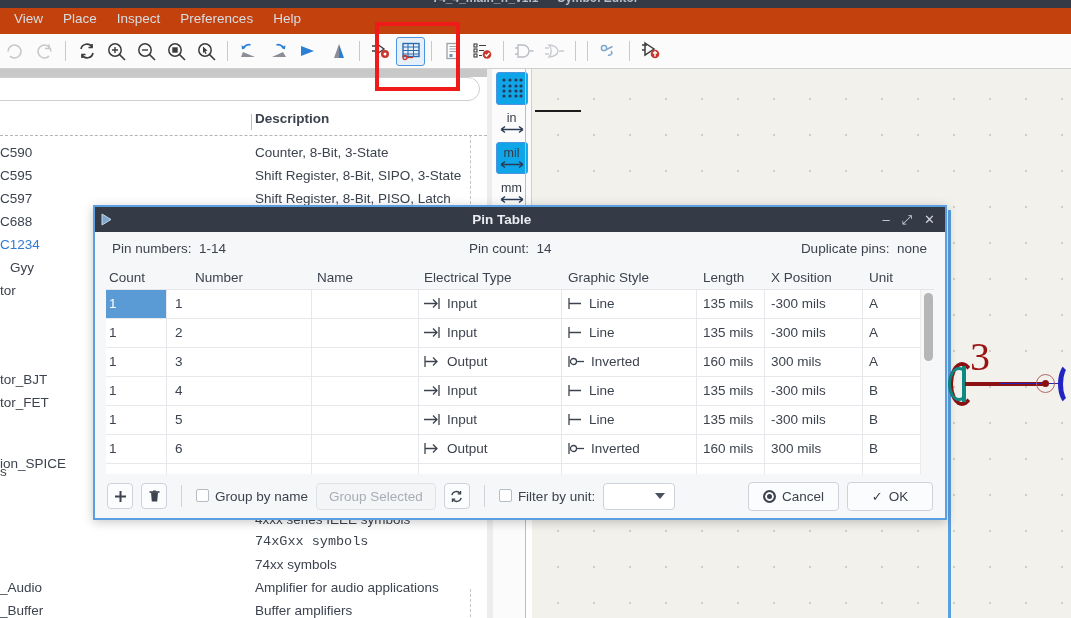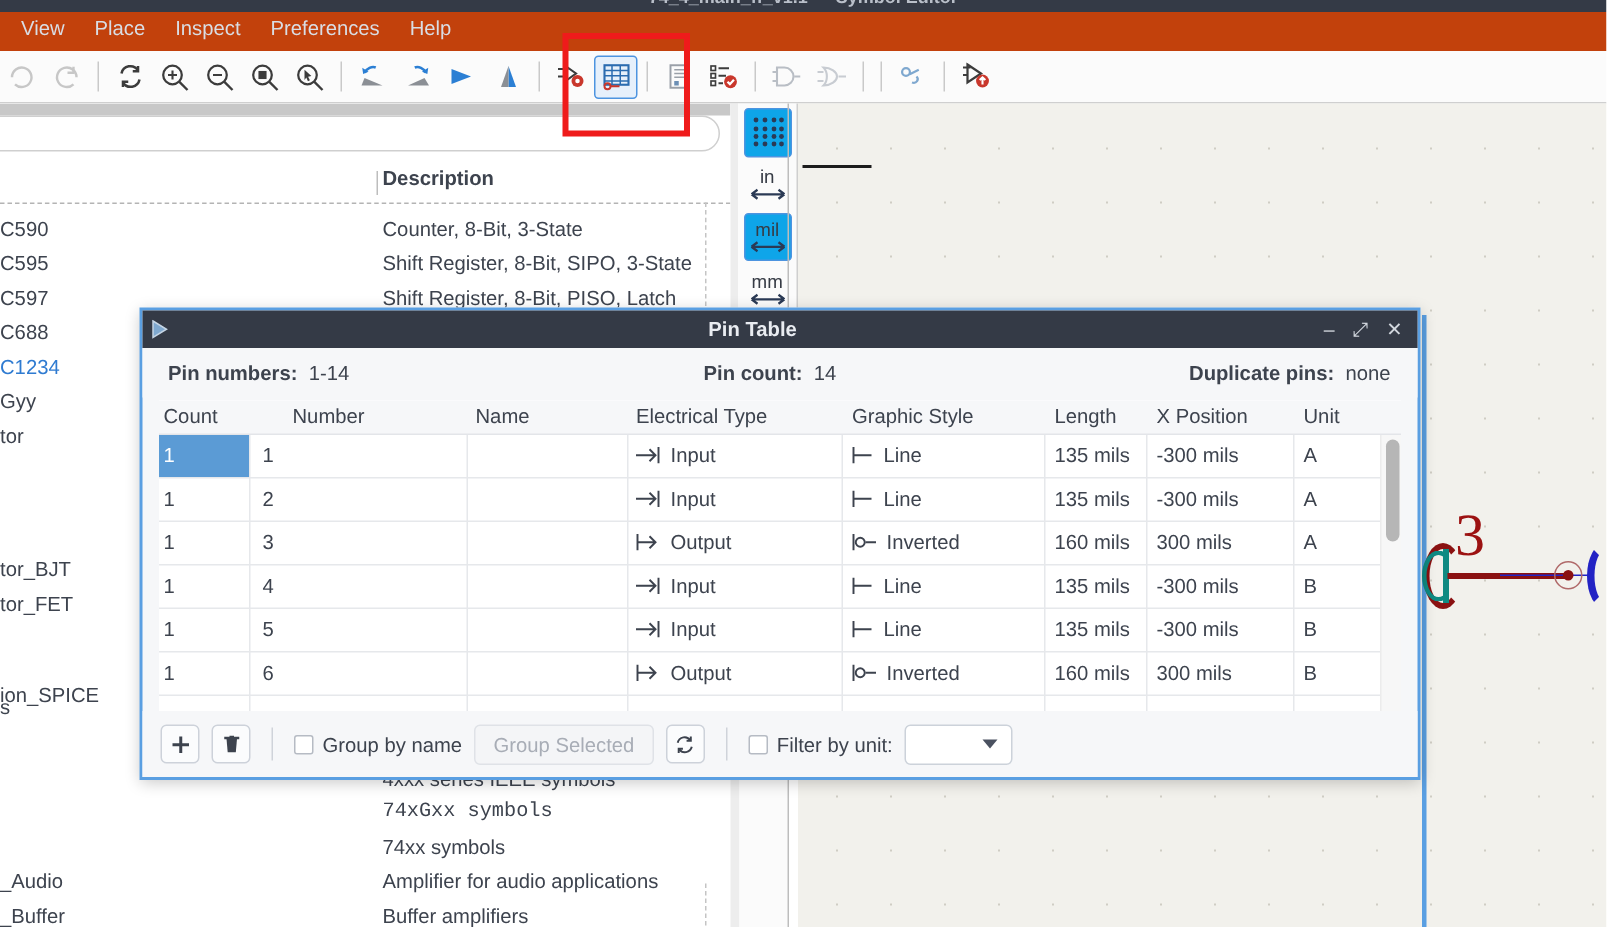--- a/index.html
+++ b/index.html
@@ -181,21 +181,21 @@
   .dlg-title .t-ico-left { width: 26px; display: flex; align-items: center; justify-content: center; }
   .dlg-winbtns { display: flex; align-items: center; gap: 12px; padding-right: 10px; color: #d2d7de; font-size: 13px; }
 
   .dlg-summary {
     height: 33px; background: #f6f7f9; display: flex; align-items: center;
     font-size: 13.5px; color: #3d434e; position: relative;
   }
   .dlg-summary .s1 { position: absolute; left: 17px; }
   .dlg-summary .s2 { position: absolute; left: 374px; }
   .dlg-summary .s3 { position: absolute; right: 18px; }
-  .dlg-summary b { font-weight: bold; }
+  .dlg-summary b { font-weight: normal; }
 
   .grid-wrap {
     position: absolute; left: 11px; top: 60px; width: 828px; height: 208px;
     background: #fff; border: 0; overflow: hidden;
   }
   .grid-head {
     height: 23px; background: #f6f7f9; position: relative;
     font-size: 13.5px; color: #3d434e; border-bottom: 1px solid #e3e5e9;
   }
   .grid-head .gh { position: absolute; top: 3px; white-space: nowrap; }
@@ -220,21 +220,21 @@
 
   .dlg-footer {
     position: absolute; left: 0; bottom: 0; width: 850px; height: 44px;
     display: flex; align-items: center; padding: 0 12px; gap: 8px; background: #f6f7f9;
   }
   .icon-btn {
     width: 26px; height: 26px; border: 1px solid #cdd2da; border-radius: 4px; background: #fbfcfd;
     display: flex; align-items: center; justify-content: center; font-size: 15px; color: #3d434e;
   }
   .fsep { width: 1px; height: 22px; background: #cfd3da; margin: 0 6px; }
-  .chk-wrap { display: flex; align-items: center; gap: 6px; font-size: 13.5px; color: #3d434e; }
+  .chk-wrap { display: flex; gap: 6px; font-size: 13.5px; color: #3d434e; }
   .chk-box { width: 13px; height: 13px; border: 1px solid #b6bbc4; background: #fff; border-radius: 2px; }
   .btn-flat {
     height: 27px; padding: 0 12px; border: 1px solid #dfe2e7; border-radius: 4px;
     background: #f4f5f7; color: #a8adb6; font-size: 13.5px; display: flex; align-items: center;
   }
   .unit-combo {
     width: 72px; height: 27px; border: 1px solid #ccd2da; border-radius: 4px; background: #fff;
     display: flex; align-items: center; justify-content: flex-end; padding-right: 9px;
   }
   .dlg-actions { margin-left: auto; display: flex; gap: 8px; }
@@ -435,21 +435,21 @@
       <span class="lp-row lp-col-name" style="top:0;">C597</span>
       <span class="lp-row lp-col-desc" style="top:0;">Shift Register, 8-Bit, PISO, Latch</span>
     </div>
     <div class="lp-row" style="top:145px;">
       <span class="lp-row lp-col-name" style="top:0;">C688</span>
     </div>
     <div class="lp-row sel" style="top:168px;">
       <span class="lp-row lp-col-name sel" style="top:0;">C1234</span>
     </div>
     <div class="lp-row" style="top:191px;">
-      <span class="lp-row lp-col-name" style="top:0;">Gyy</span>
+      <span class="lp-row lp-col-name" style="top:0;padding-left:10px;">Gyy</span>
     </div>
     <div class="lp-row" style="top:214px;">
       <span class="lp-row lp-col-name" style="top:0;">tor</span>
     </div>
     <div class="lp-row" style="top:303px;">
       <span class="lp-row lp-col-name" style="top:0;">tor_BJT</span>
     </div>
     <div class="lp-row" style="top:326px;">
       <span class="lp-row lp-col-name" style="top:0;">tor_FET</span>
     </div>
@@ -760,16 +760,26 @@
       </div>
       <div class="fsep"></div>
       <div class="chk-wrap">
         <span class="chk-box"></span>
         <span>Filter by unit:</span>
       </div>
       <div class="unit-combo">
         <span style="flex:1;padding-left:7px;"></span>
         <i class="caret-dn"></i>
       </div>
+      <div class="dlg-actions">
+        <div class="btn-std">
+          <span class="cancel-glyph"></span>
+          <span>Cancel</span>
+        </div>
+        <div class="btn-std">
+          <span class="ok-check">✓</span>
+          <span>OK</span>
+        </div>
+      </div>
     </div>
   </div>
 
 </div>
 
 </body></html>

